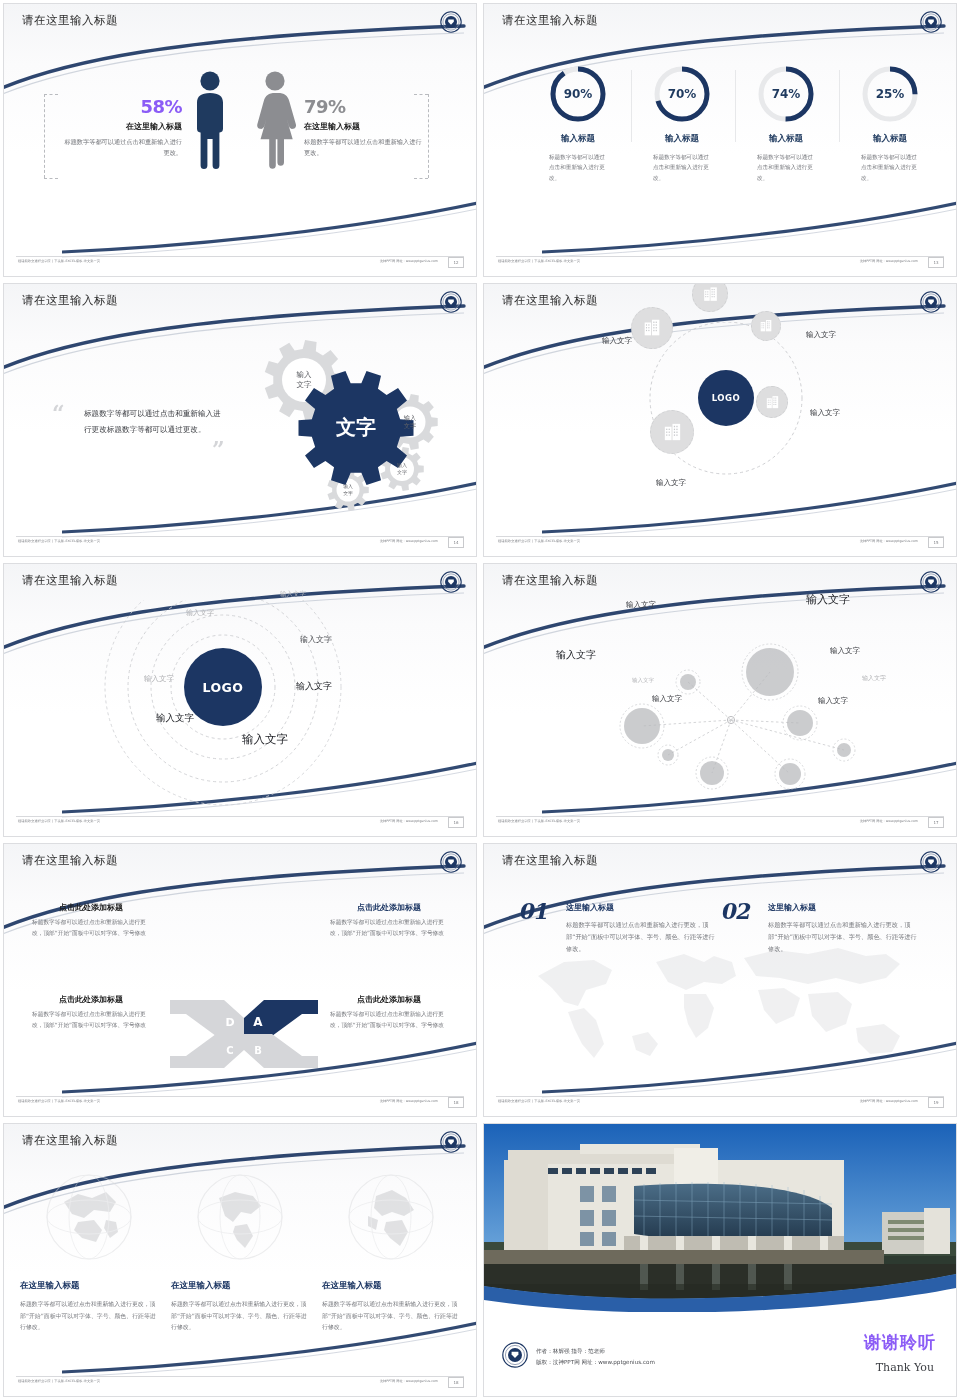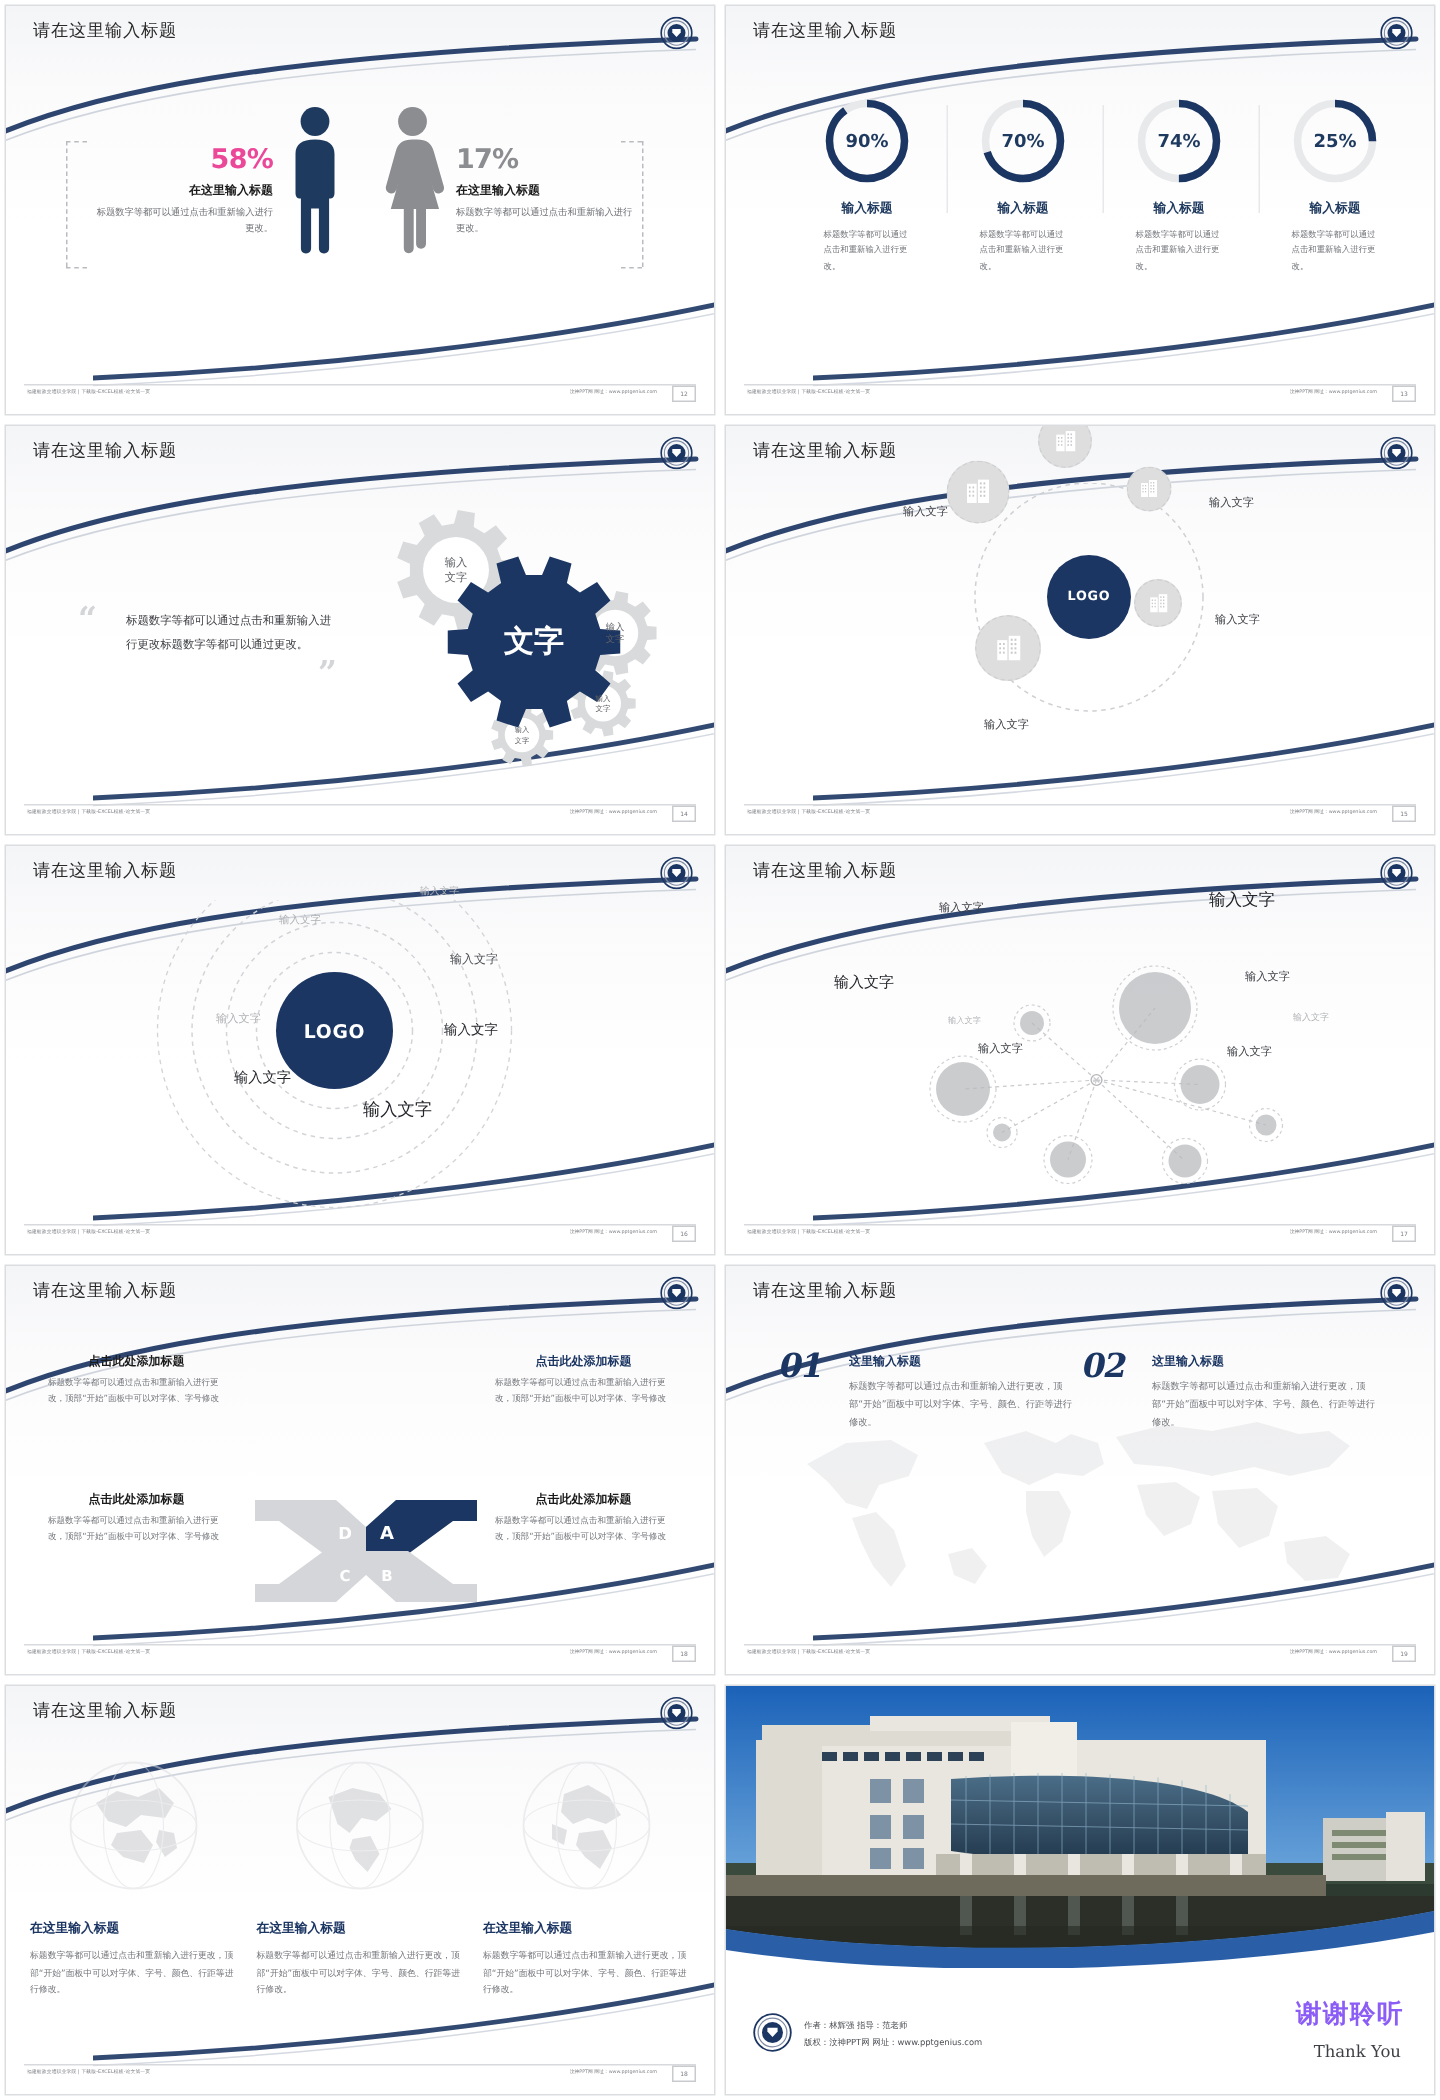--- a/index.html
+++ b/index.html
@@ -45,21 +45,21 @@
   .s1-wrap { position:absolute; left:0; top:52px; width:472px; height:170px; }
   .fig { position:absolute; top:14px; }
   .fig svg { display:block; }
   .s1-male { left:186px; }
   .s1-female { left:250px; }
   .bracket { position:absolute; top:38px; width:0; height:84px;
              border-left:1px dashed #b9bbbf; }
   .brk-l { left:40px; } .brk-r { left:424px; }
   .brk-tick { position:absolute; height:0; border-top:1px dashed #b9bbbf; }
   .pct { font-size:18px; font-weight:bold; letter-spacing:-.5px; }
-  .pct-navy { color:#ec4899; } .pct-gray { color:#8c8d91; }
+  .pct-navy { color:#8b5cf6; } .pct-gray { color:#8c8d91; }
   .sub-h { font-size:8px; font-weight:bold; color:#1b1b1b; margin-top:4px; }
   .sub-p { font-size:6.2px; color:#6e7075; line-height:1.75; margin-top:5px; }
   .s1-left { position:absolute; left:56px; top:40px; width:122px; text-align:right; }
   .s1-right { position:absolute; left:300px; top:40px; width:122px; text-align:left; }
 
   
   .donut-row { position:absolute; left:14px; top:60px; width:444px;
                display:flex; justify-content:flex-end; }
   .donut-col { width:104px; text-align:center; position:relative; }
   .donut { position:relative; width:60px; height:60px; margin:0 auto; }
@@ -202,21 +202,21 @@
     <div class="brk-tick" style="left:40px;top:122px;width:14px;"></div>
     <div class="bracket brk-r"></div>
     <div class="brk-tick" style="left:410px;top:38px;width:14px;"></div>
     <div class="brk-tick" style="left:410px;top:122px;width:14px;"></div>
     <div class="s1-left">
       <div class="pct pct-navy">58%</div>
       <div class="sub-h">在这里输入标题</div>
       <div class="sub-p">标题数字等都可以通过点击和重新输入进行更改。</div>
     </div>
     <div class="s1-right">
-      <div class="pct pct-gray">17%</div>
+      <div class="pct pct-gray">79%</div>
       <div class="sub-h">在这里输入标题</div>
       <div class="sub-p">标题数字等都可以通过点击和重新输入进行更改。</div>
     </div>
   </div>
       </div>
     </div>
     <div class="slide">
       <div class="slide-inner">
   <div class="page-bg"></div>
   <div class="swoosh-top">

